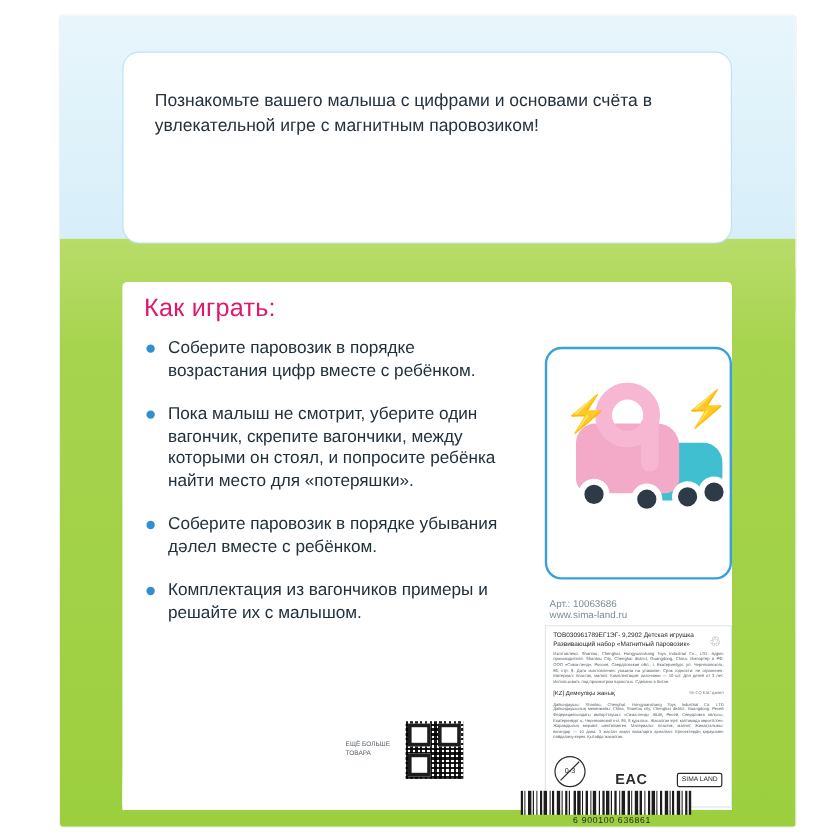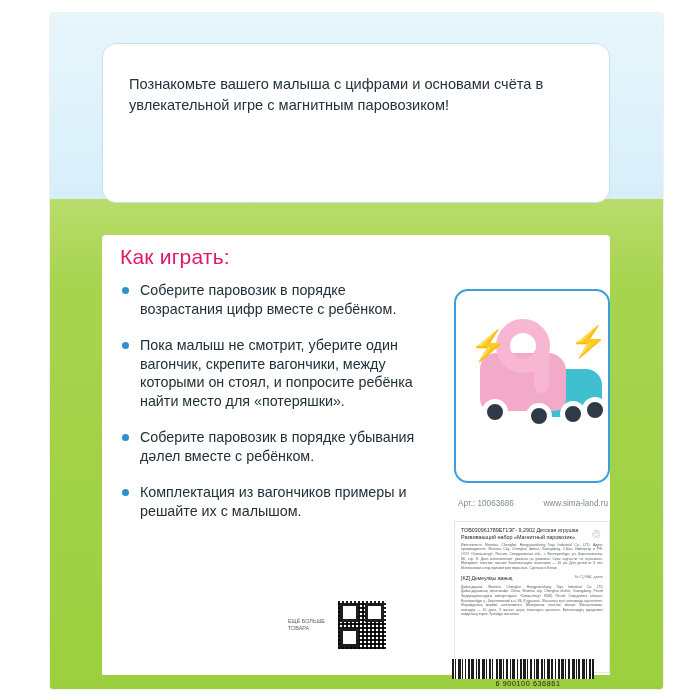--- a/index.html
+++ b/index.html
@@ -202,20 +202,21 @@
 
   
   .art-line {
     position: absolute;
     left: 408px; top: 486px;
     width: 150px;
     display: flex;
     justify-content: space-between;
     font-size: 8.2px;
     color: #7d8a93;
+    flex-direction: column;
   }
 
   
   .label {
     position: absolute;
     left: 404px; top: 508px;
     width: 156px; height: 152px;
     background: #ffffff;
     border: 1px solid #e2e6e8;
     box-sizing: border-box;
@@ -268,21 +269,21 @@
   .eac {
     font-size: 12px; letter-spacing: .5px; color: #2a2a2a; font-weight: bold;
   }
   .sima {
     font-size: 5.6px; color: #2a2a2a; text-align:center; line-height:1.1;
     border:1px solid #2a2a2a; padding:2px 3px; border-radius:2px;
   }
 
   
   .barcode {
-    position: absolute; left: 402px; bottom: 2px;
+    position: absolute; left: 384px; bottom: 2px;
     width: 152px; height: 28px;
   }
   .bars { display:flex; align-items:flex-end; height: 20px; gap: 0; }
   .bars i { display:block; background:#1d1d1d; height: 100%; }
   .bc-num { font-size: 7.2px; letter-spacing: .6px; color:#1d1d1d; text-align:center; }
 
   
   .qr-block {
     position: absolute;
     left: 238px; bottom: 40px;
@@ -364,20 +365,28 @@
       <div class="recycle">♲</div>
       <div class="label-head">ТОВ030961789ЕГ1ЭГ- 9,2902 Детская игрушка Развивающий набор «Магнитный паровозик»</div>
       <div class="label-body">Изготовлено: Shantou, Chenghai. Hongyuanshang Toys Industrial Co., LTD. Адрес производителя: Shantou City, Chenghai district, Guangdong, China. Импортёр в РФ: ООО «Сима-ленд», Россия, Свердловская обл., г. Екатеринбург, ул. Черняховского, 86, стр. 8. Дата изготовления: указана на упаковке. Срок годности: не ограничен. Материал: пластик, магнит. Комплектация: вагончики — 10 шт. Для детей от 3 лет. Использовать под присмотром взрослых. Сделано в Китае.</div>
       <div class="label-row">
         <div class="label-kz">[KZ] Демеуліқы жанық</div>
         <div class="label-sm">Sir CQ
 ЕАС дәлел</div>
       </div>
       <div class="label-body2">Дайындаушы: Shantou, Chenghai. Hongyuanshang Toys Industrial Co. LTD Дайындаушының мекенжайы: China, Shantou city, Chenghai district, Guangdong. Ресей Федерациясындағы импорттаушы: «Сима-ленд» ЖШҚ, Ресей, Свердловск облысы, Екатеринбург қ., Черняховский к-сі, 86, 8 құрылыс. Жасалған күні: қаптамада көрсетілген. Жарамдылық мерзімі: шектелмеген. Материалы: пластик, магнит. Жинақталымы: вагондар — 10 дана. 3 жастан асқан балаларға арналған. Ересектердің қарауымен пайдалану керек. Қытайда жасалған.</div>
 
+      <div class="label-bottom">
+        <div class="no-kids">0-3</div>
+        <div class="eac">
+          <span>EAC</span>
+        </div>
+        <div class="sima">SIMA
+LAND</div>
+      </div>
     </div>
 
     <div class="barcode">
       <div class="bars">
         <i style="width:2px"></i>
           <i style="width:1px;background:#fff"></i>
           <i style="width:1px"></i>
           <i style="width:2px;background:#fff"></i>
         <i style="width:3px"></i>
           <i style="width:1px;background:#fff"></i>

